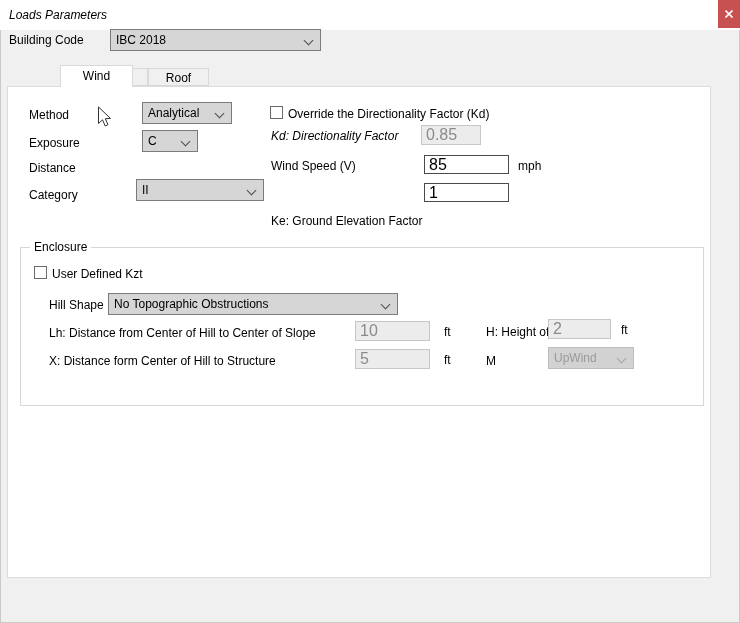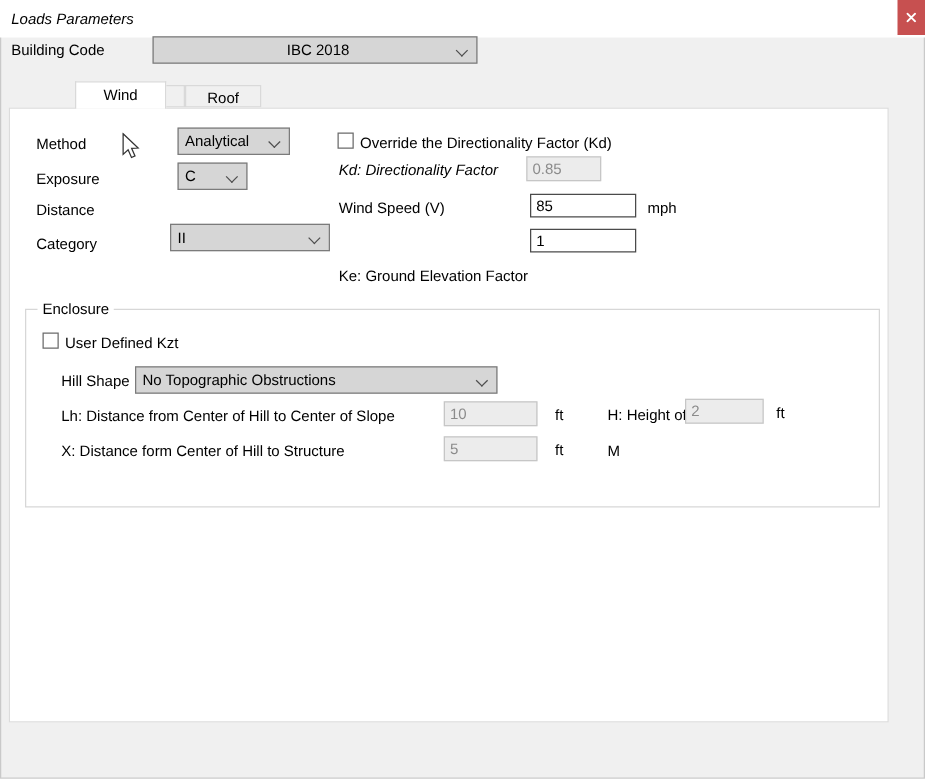--- a/index.html
+++ b/index.html
@@ -15,21 +15,21 @@
   
   .combo{position:absolute;background:#d6d6d6;border:1px solid #7b7b7b;box-sizing:border-box;
          display:flex;align-items:center;padding-left:5px;cursor:default;}
   .combo .chev{position:absolute;right:8px;top:7px;width:6px;height:6px;
                border-right:1px solid #4d4d4d;border-bottom:1px solid #4d4d4d;
                transform:rotate(45deg);}
   .combo.disabled{background:#d2d2d2;border-color:#bdbdbd;color:#9a9a9a;}
   .combo.disabled .chev{border-color:#a6a6a6;}
   
   .tbox{position:absolute;box-sizing:border-box;border:1px solid #4a4a4a;background:#fff;
-        font-family:"Liberation Sans",sans-serif;font-size:12px;color:#000;padding:0 0 0 4px;}
+        font-family:"Liberation Sans",sans-serif;font-size:16px;color:#000;padding:0 0 0 4px;}
   .tbox.disabled{background:#ececec;border:1px solid #c6c6c6;color:#8b8b8b;}
   
   .cb{position:absolute;width:13px;height:13px;background:#fff;border:1px solid #6b6b6b;
       box-sizing:border-box;cursor:pointer;}
   
   .tab{position:absolute;box-sizing:border-box;border:1px solid #d9d9d9;background:#f0f0f0;
        text-align:center;line-height:18px;cursor:pointer;}
   .tab.active{background:#fff;border-bottom:none;line-height:21px;z-index:3;}
   .tabpage{position:absolute;left:7px;top:86px;width:704px;height:492px;background:#fff;
            border:1px solid #dcdcdc;box-sizing:border-box;z-index:1;}
@@ -51,21 +51,21 @@
   <div class="titlebar">
     <span class="title">Loads Parameters</span>
     <div class="closebtn">
       <svg width="8" height="8" viewBox="0 0 8 8">
         <path d="M0.5 0.5 L7.5 7.5 M7.5 0.5 L0.5 7.5" stroke="#ffffff" stroke-width="1.6"></path>
       </svg>
     </div>
   </div>
 
   <span class="lbl" style="left:9px;top:33px;">Building Code</span>
-  <div class="combo" style="left:122px;top:29px;width:260px;height:22px;justify-content:center;">
+  <div class="combo" style="left:110px;top:29px;width:211px;height:22px;">
     <span>IBC 2018</span>
     <span class="chev"></span>
   </div>
 
   <div class="tab active" style="left:24px;top:65px;width:73px;height:22px;margin-left:36px;">
     <span>Wind</span>
   </div>
   <div class="tab" style="left:60px;top:68px;width:88px;height:18px;">
     <span>Load Combination</span>
   </div>
@@ -126,20 +126,24 @@
 
     <span class="lbl" style="left:478px;top:238px;">H: Height of Hill</span>
     <input class="tbox disabled" style="left: 540px; top: 232px; width: 63px; height: 20px;" disabled="" value="2">
     <span class="unit" style="left:613px;top:236px;">ft</span>
 
     <span class="lbl" style="left:41px;top:267px;">X: Distance form Center of Hill to Structure</span>
     <input class="tbox disabled" style="left: 347px; top: 262px; width: 75px; height: 20px;" disabled="" value="5">
     <span class="unit" style="left:436px;top:266px;">ft</span>
 
     <span class="lbl" style="left:478px;top:267px;">M</span>
+    <div class="combo disabled" style="left:540px;top:260px;width:86px;height:22px;">
+      <span>UpWind</span>
+      <span class="chev"></span>
+    </div>
   </div>
 
   <div class="okbtn">
     <span>OK</span>
   </div>
 
   <svg class="cursor" style="left:97px;top:106px;" width="15" height="22" viewBox="0 0 15 22">
     <path d="M1.5 1 L1.5 17.5 L5.5 13.8 L8.2 20 L11 18.7 L8.3 12.7 L13.5 12.4 Z" fill="#ffffff" stroke="#333333" stroke-width="1"></path>
   </svg>
 

